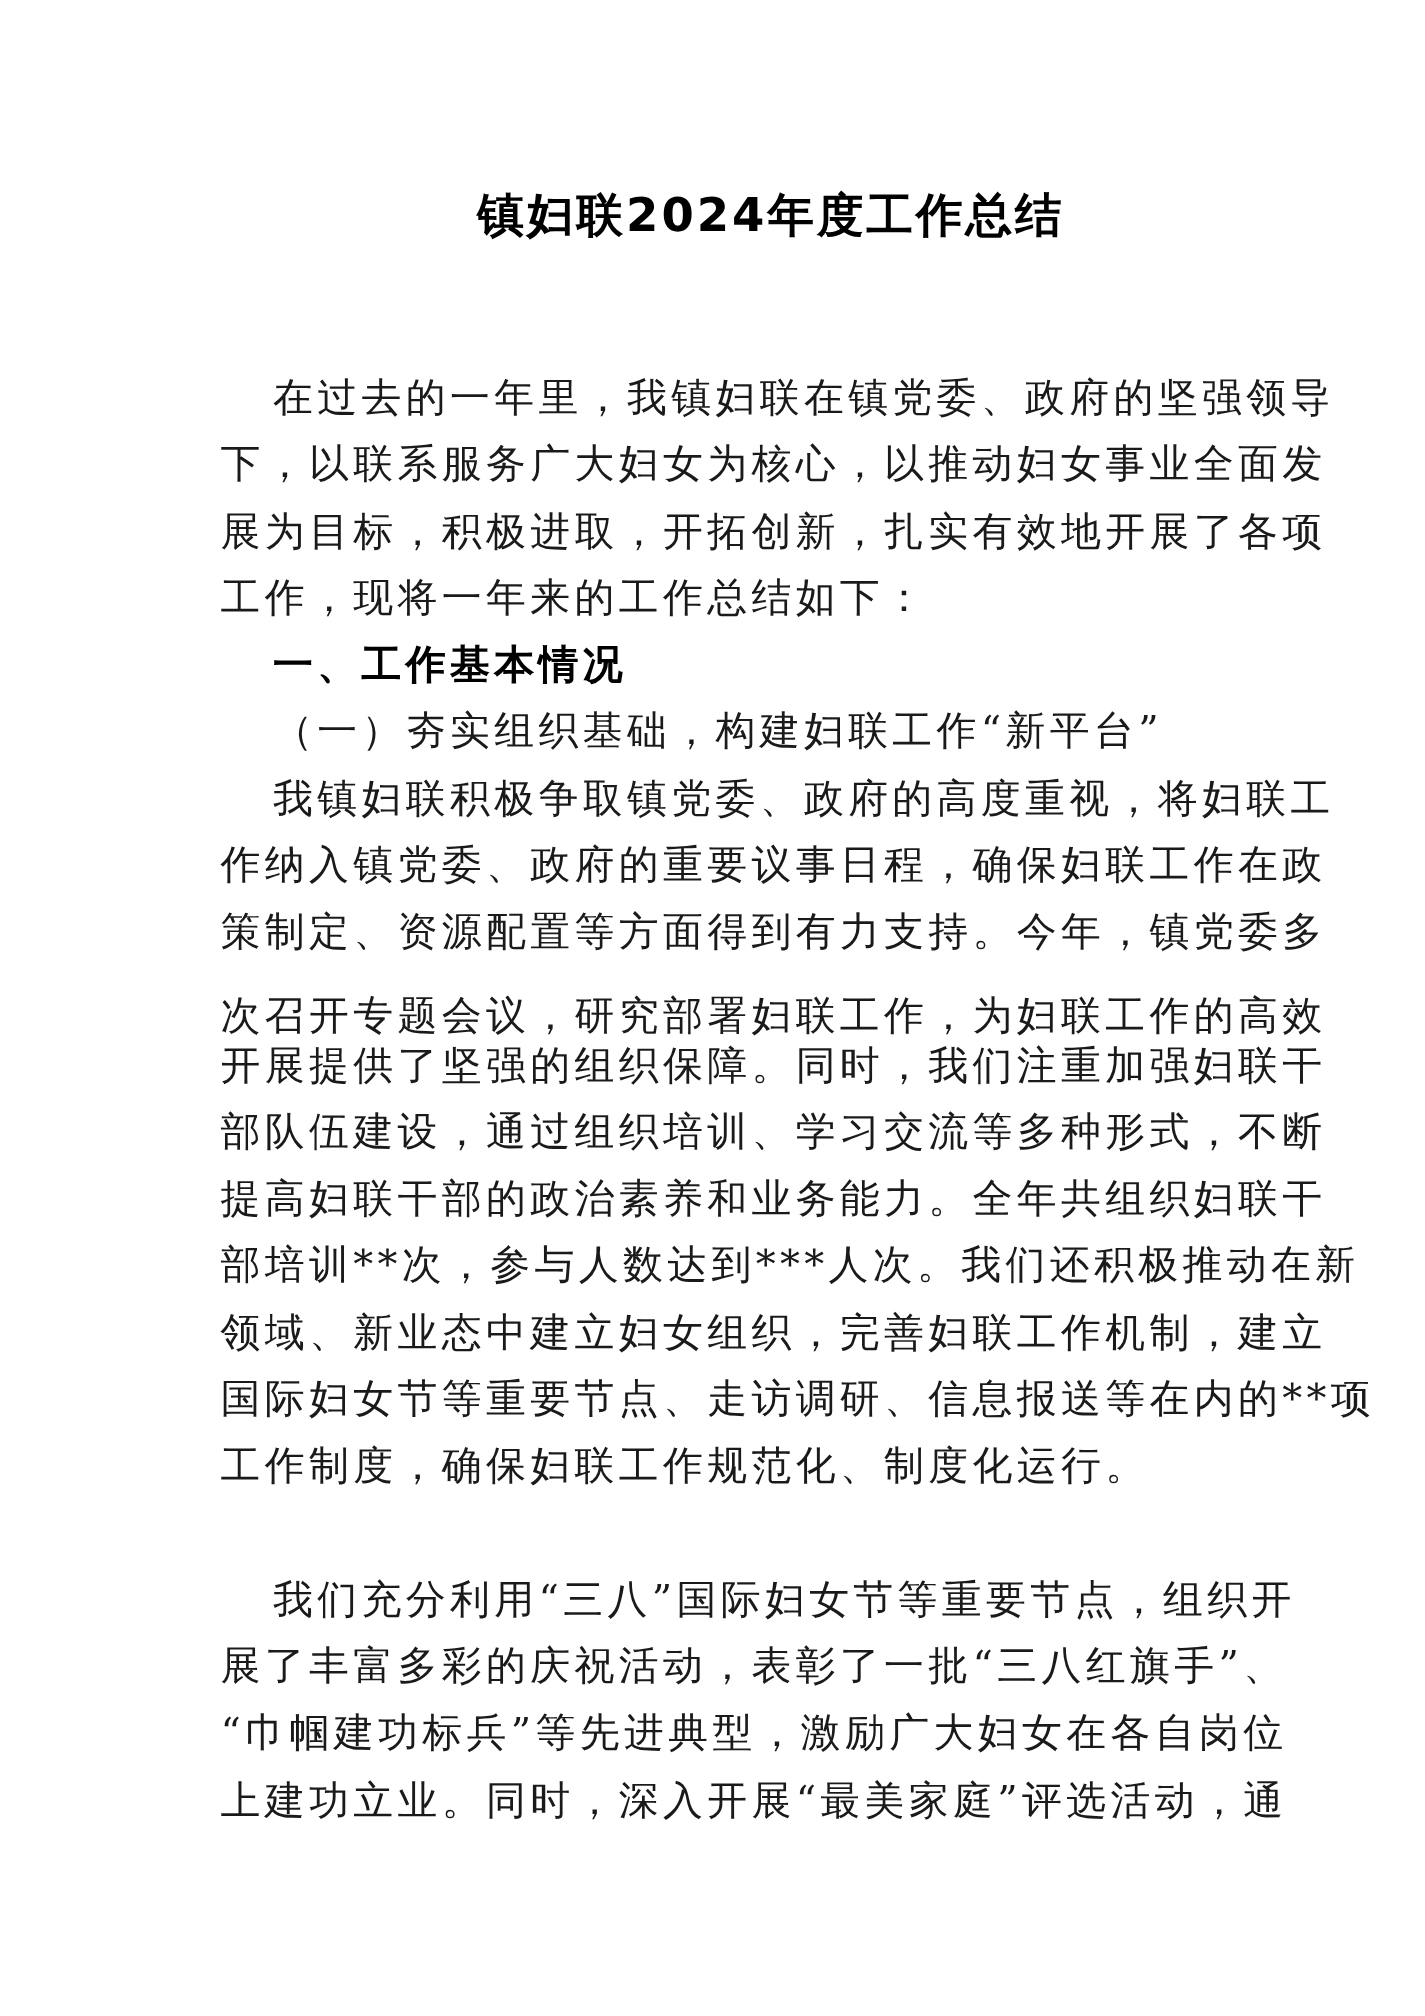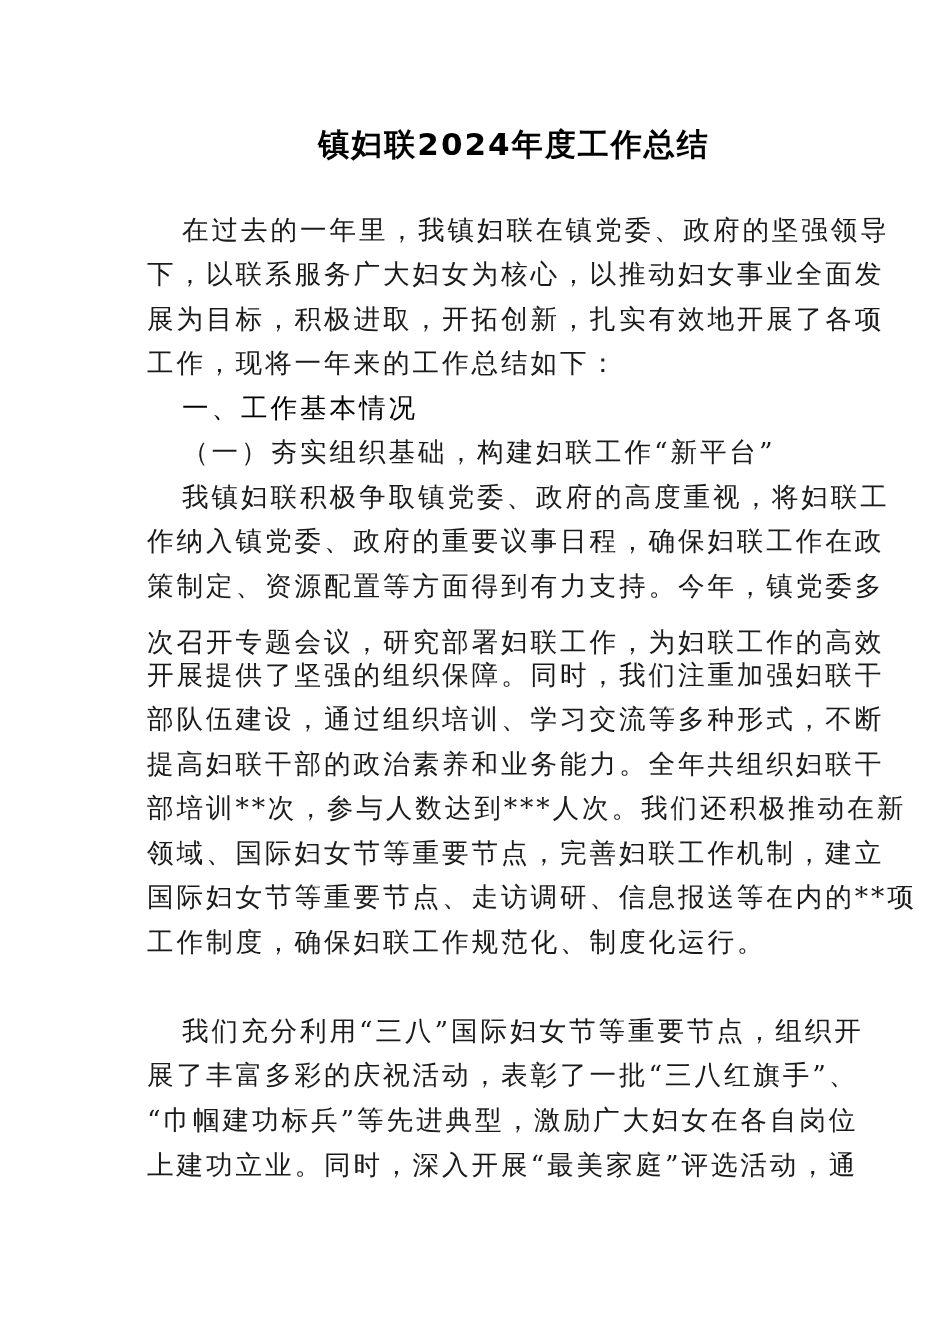--- a/index.html
+++ b/index.html
@@ -40,24 +40,25 @@
     .line {
       position: absolute;
       left: 147px;
       width: 660px;
       height: 36px;
       line-height: 36px;
       font-size: 26.6px;
       letter-spacing: 2.9px;
       white-space: nowrap;
       color: #1a1a1a;
+      margin-top: 36px;
     }
     .line.indent { left: 182px; }
     .line.heading {
-      font-weight: normal;
+      font-weight: bold;
       font-family: "DejaVu Sans", "Liberation Sans", sans-serif;
       color: #000;
     }
   </style>
 </head>
 <body>
 
 <div class="page">
   <div class="title">镇妇联2024年度工作总结</div>
 
@@ -70,21 +71,21 @@
   <div class="line indent" style="top:434px">（一）夯实组织基础，构建妇联工作“新平台”</div>
 
   <div class="line indent" style="top:479px">我镇妇联积极争取镇党委、政府的高度重视，将妇联工</div>
   <div class="line" style="top:568px">策制定、资源配置等方面得到有力支持。今年，镇党委多</div>
   <div class="line" style="top:523px">作纳入镇党委、政府的重要议事日程，确保妇联工作在政</div>
   <div class="line" style="top:624px">次召开专题会议，研究部署妇联工作，为妇联工作的高效</div>
   <div class="line" style="top:657px">开展提供了坚强的组织保障。同时，我们注重加强妇联干</div>
   <div class="line" style="top:701px">部队伍建设，通过组织培训、学习交流等多种形式，不断</div>
   <div class="line" style="top:746px">提高妇联干部的政治素养和业务能力。全年共组织妇联干</div>
   <div class="line" style="top:790px">部培训**次，参与人数达到***人次。我们还积极推动在新</div>
-  <div class="line" style="top:835px">领域、国际妇女节等重要节点，完善妇联工作机制，建立</div>
+  <div class="line" style="top:835px">领域、新业态中建立妇女组织，完善妇联工作机制，建立</div>
   <div class="line" style="top:879px">国际妇女节等重要节点、走访调研、信息报送等在内的**项</div>
   <div class="line" style="top:924px">工作制度，确保妇联工作规范化、制度化运行。</div>
 
 
   <div class="line indent" style="top:1013px">我们充分利用“三八”国际妇女节等重要节点，组织开</div>
   <div class="line" style="top:1057px">展了丰富多彩的庆祝活动，表彰了一批“三八红旗手”、</div>
   <div class="line" style="top:1102px">“巾帼建功标兵”等先进典型，激励广大妇女在各自岗位</div>
   <div class="line" style="top:1147px">上建功立业。同时，深入开展“最美家庭”评选活动，通</div>
 </div>
 

